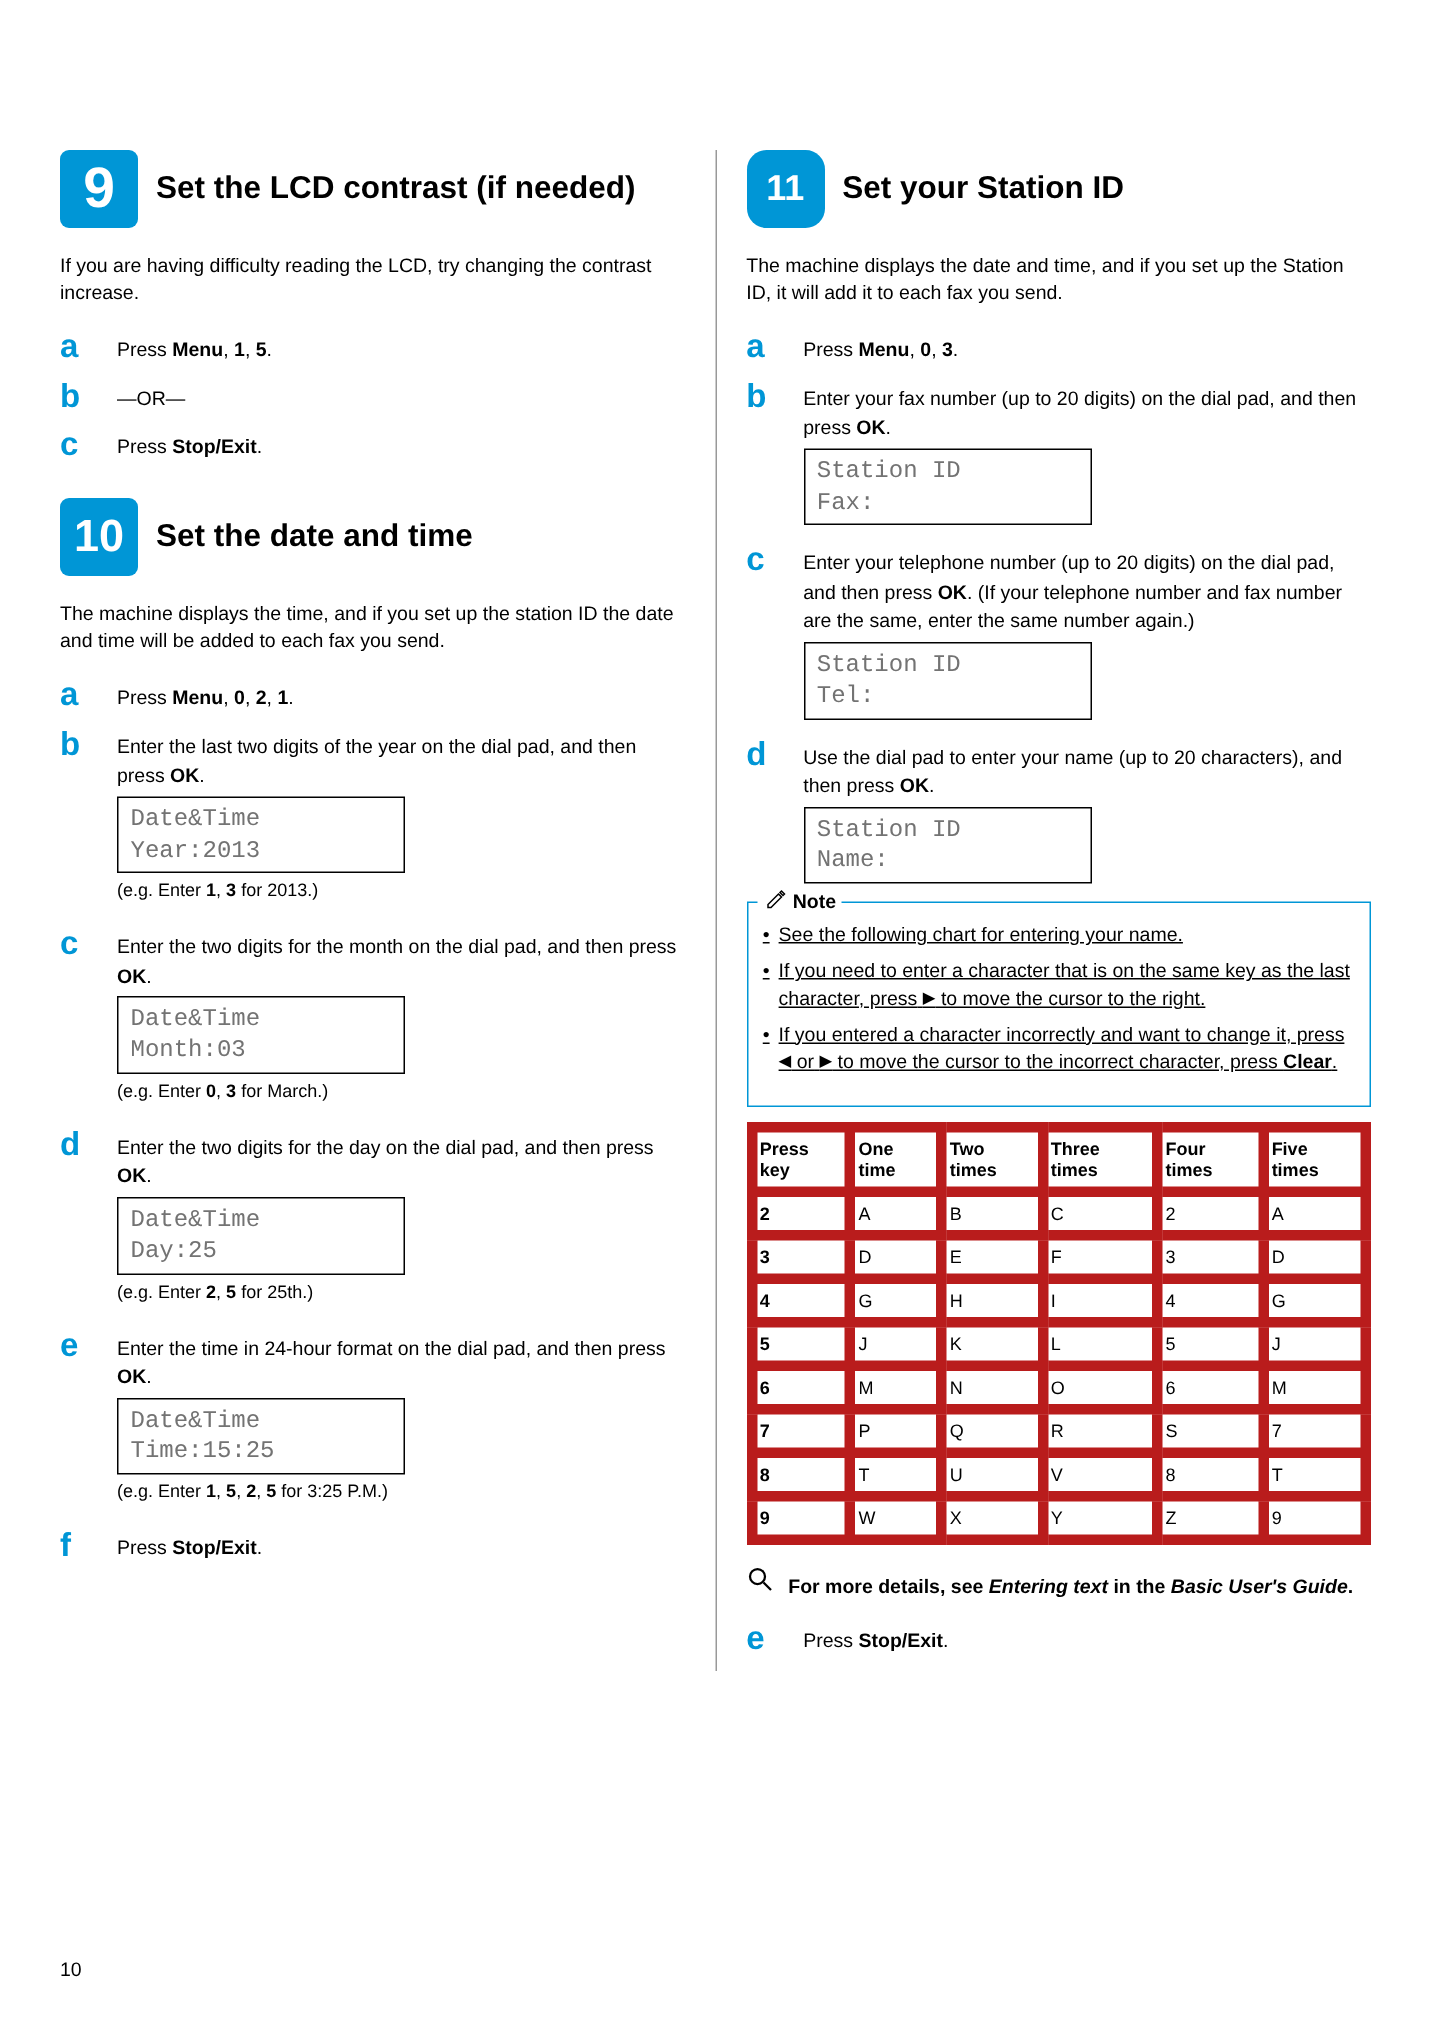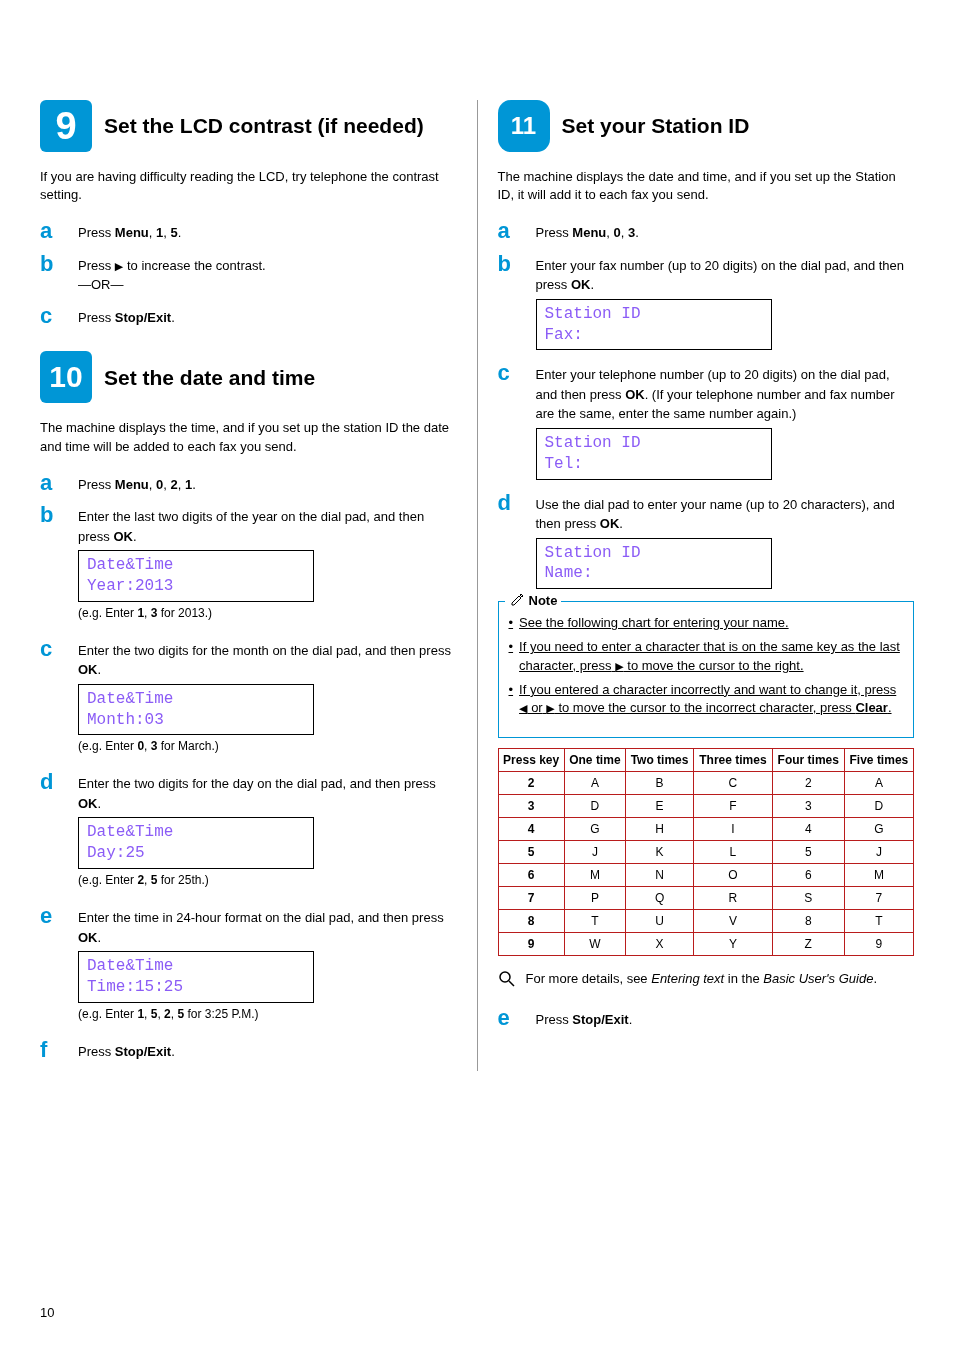--- a/index.html
+++ b/index.html
@@ -44,23 +44,23 @@
       width: 24px;
       flex-shrink: 0;
       line-height: 1;
     }
     .sub-body { flex: 1; line-height: 1.5; padding-top: 3px; }
     .lcd-box {
       border: 1px solid #000;
       padding: 4px 8px;
       font-family: 'Courier New', monospace;
       font-size: 16px;
-      color: #8b5cf6;
+      color: #737373;
       margin: 4px 0 2px 0;
-      width: 236px;
+      width: 192px;
       line-height: 1.3;
     }
     .eg { font-size: 12px; margin-bottom: 6px; }
     .note-box {
       border: 1px solid #0096d6;
       margin-top: 10px;
       position: relative;
       padding-top: 6px;
       padding-bottom: 8px;
       text-decoration: underline;
@@ -80,26 +80,26 @@
     .note-body ul { list-style: none; }
     .note-body li { display: flex; gap: 6px; margin-bottom: 6px; line-height: 1.4; }
     .note-body li::before { content: "•"; }
     table.chars {
       width: 100%;
       border-collapse: collapse;
       margin-top: 10px;
       font-size: 12px;
     }
     table.chars th, table.chars td {
-      border: 1px solid #b91c1c;
+      border: 7px solid #b91c1c;
       padding: 4px 2px;
-      text-align: center;
+      text-align: left;
     }
     table.chars th { font-weight: bold; }
-    .hint { display: flex; gap: 10px; margin-top: 14px; align-items: flex-start; line-height: 1.4; }
+    .hint { display: flex; gap: 10px; margin-top: 14px; align-items: flex-end; line-height: 1.4; font-weight: bold; }
     .hint-icon { width: 18px; flex-shrink: 0; }
     .page-num {
       position: absolute;
       bottom: 30px;
       left: 40px;
       font-size: 13px;
     }
     .tri { font-size: 11px; vertical-align: middle; }
     svg.pencil-icon { width: 16px; height: 16px; }
   </style>
@@ -107,33 +107,32 @@
 <body>
 
 <div class="columns">
 
   <div class="col">
 
     <div class="step-header">
       <div class="step-num">9</div>
       <div class="step-title">Set the LCD contrast (if needed)</div>
     </div>
-    <p class="intro">If you are having difficulty reading the LCD, try telephone the contrast setting.</p>
+    <p class="intro">If you are having difficulty reading the LCD, try changing the contrast increase.</p>
 
     <div class="sub-row">
       <div class="sub-letter">a</div>
       <div class="sub-body">
         <span>Press </span><b>Menu</b><span>, </span><b>1</b><span>, </span><b>5</b><span>.</span>
       </div>
     </div>
 
     <div class="sub-row">
       <div class="sub-letter">b</div>
       <div class="sub-body">
-        <div><span>Press</span> <span class="tri">▶</span><span> to increase the contrast.</span></div>
         <div>—OR—</div>
       </div>
     </div>
 
     <div class="sub-row">
       <div class="sub-letter">c</div>
       <div class="sub-body">
         <span>Press </span><b>Stop/Exit</b><span>.</span>
       </div>
     </div>

